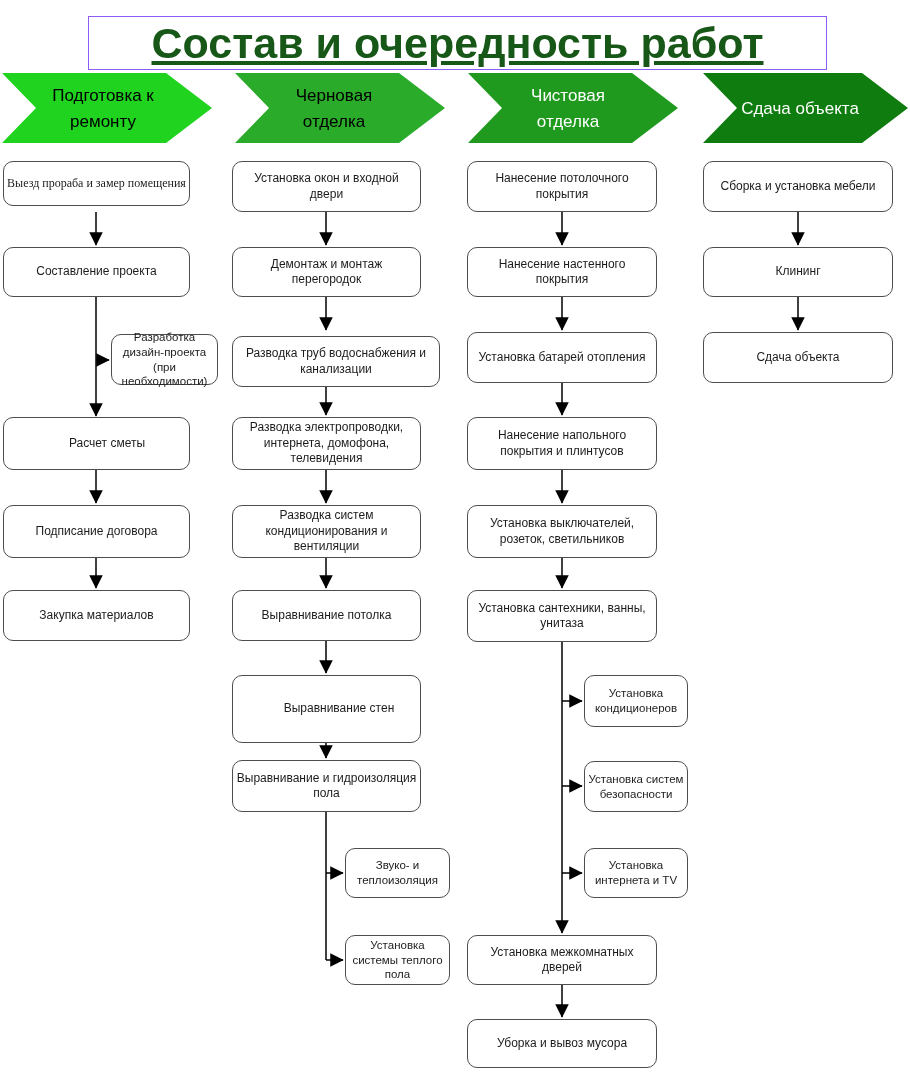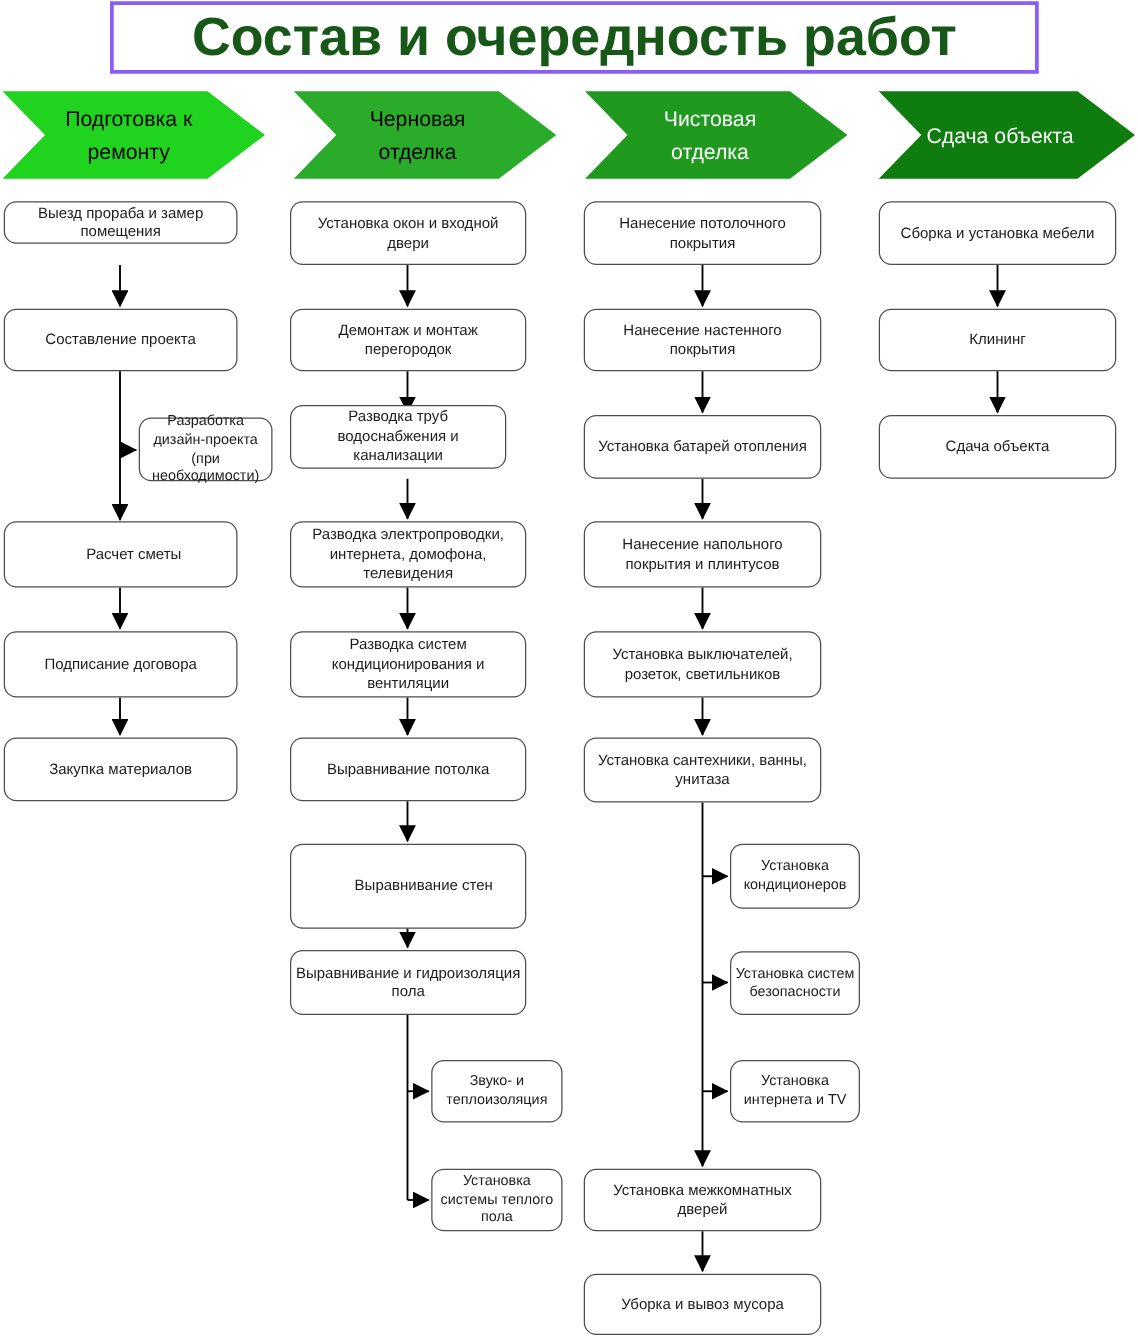--- a/index.html
+++ b/index.html
@@ -1,20 +1,20 @@
 <!DOCTYPE html>
 <html><head>
 <meta charset="utf-8">
 <style>
   html,body{margin:0;padding:0;background:#ffffff;}
   #canvas{position:relative;width:910px;height:1072px;background:#ffffff;overflow:hidden;
           font-family:"Liberation Sans",sans-serif;}
-  #title-box{position:absolute;left:88px;top:1px;width:737px;height:52px;
-             border:3px solid #8b5cf6;display:flex;align-items:center;justify-content:center;
-             font-size:43px;font-weight:bold;letter-spacing:0px;}
+  #title-box{position:absolute;left:88px;top:16px;width:737px;height:52px;
+             border:1px solid #8b5cf6;display:flex;align-items:center;justify-content:center;
+             font-size:43px;font-weight:bold;letter-spacing:0px;text-decoration:underline;}
   #connector-layer{position:absolute;left:0;top:0;width:910px;height:1072px;}
   .stage-label{position:absolute;top:80px;width:120px;height:58px;display:flex;align-items:center;
                justify-content:center;text-align:center;font-size:17px;line-height:1.55;}
   .flow-box{position:absolute;background:#ffffff;border:1px solid #4d4d4d;border-radius:10px;
             display:flex;align-items:center;justify-content:center;text-align:center;
             font-size:12px;line-height:1.28;color:#1c1c1c;padding:0 3px;box-sizing:border-box;}
   .flow-side{font-size:11.5px;padding:0 2px;}
 </style>
 </head>
 <body>
@@ -75,30 +75,30 @@
       <line x1="798" y1="212" x2="798" y2="245" marker-end="url(#arr)"></line>
       <line x1="798" y1="297" x2="798" y2="330" marker-end="url(#arr)"></line>
     </g>
   </svg>
 
   <div class="stage-label" style="left: 43px; color: rgb(0, 0, 0);">Подготовка к ремонту</div>
   <div class="stage-label" style="left: 274px; color: rgb(0, 0, 0);">Черновая отделка</div>
   <div class="stage-label" style="left: 508px; color: rgb(255, 255, 255);">Чистовая отделка</div>
   <div class="stage-label" style="left: 740px; color: rgb(255, 255, 255);">Сдача объекта</div>
 
-  <div class="flow-box" style="left:3px;top:161px;width:187px;height:34px;">Выезд прораба и замер помещения</div>
+  <div class="flow-box" style="left:3px;top:161px;width:187px;height:45px;font-family:Liberation Serif, serif;">Выезд прораба и замер помещения</div>
   <div class="flow-box" style="left:3px;top:247px;width:187px;height:50px;">Составление проекта</div>
   <div class="flow-box flow-side" style="left:111px;top:334px;width:107px;height:51px;">Разработка дизайн-проекта (при необходимости)</div>
   <div class="flow-box" style="left:3px;top:417px;width:187px;height:53px;padding-left:24px;">Расчет сметы</div>
   <div class="flow-box" style="left:3px;top:505px;width:187px;height:53px;">Подписание договора</div>
   <div class="flow-box" style="left:3px;top:590px;width:187px;height:51px;">Закупка материалов</div>
 
   <div class="flow-box" style="left:232px;top:161px;width:189px;height:51px;">Установка окон и входной двери</div>
   <div class="flow-box" style="left:232px;top:247px;width:189px;height:50px;">Демонтаж и монтаж перегородок</div>
-  <div class="flow-box" style="left:232px;top:324px;width:173px;height:51px;">Разводка труб водоснабжения и канализации</div>
+  <div class="flow-box" style="left:232px;top:336px;width:208px;height:51px;">Разводка труб водоснабжения и канализации</div>
   <div class="flow-box" style="left:232px;top:417px;width:189px;height:53px;">Разводка электропроводки, интернета, домофона, телевидения</div>
   <div class="flow-box" style="left:232px;top:505px;width:189px;height:53px;">Разводка систем кондиционирования и вентиляции</div>
   <div class="flow-box" style="left:232px;top:590px;width:189px;height:51px;">Выравнивание потолка</div>
   <div class="flow-box" style="left:232px;top:675px;width:189px;height:68px;padding-left:28px;">Выравнивание стен</div>
   <div class="flow-box flow-side" style="left:345px;top:848px;width:105px;height:50px;">Звуко- и теплоизоляция</div>
   <div class="flow-box" style="left:232px;top:760px;width:189px;height:52px;">Выравнивание и гидроизоляция пола</div>
   <div class="flow-box flow-side" style="left:345px;top:935px;width:105px;height:50px;">Установка системы теплого пола</div>
 
   <div class="flow-box" style="left:467px;top:161px;width:190px;height:51px;">Нанесение потолочного покрытия</div>
   <div class="flow-box" style="left:467px;top:247px;width:190px;height:50px;">Нанесение настенного покрытия</div>

